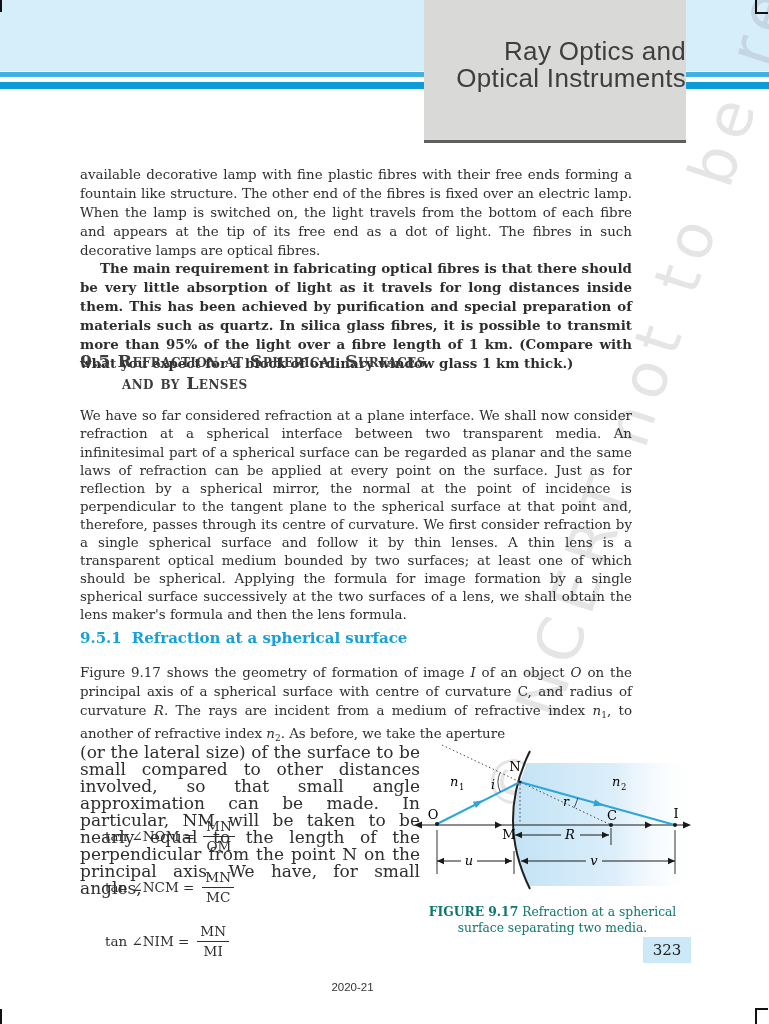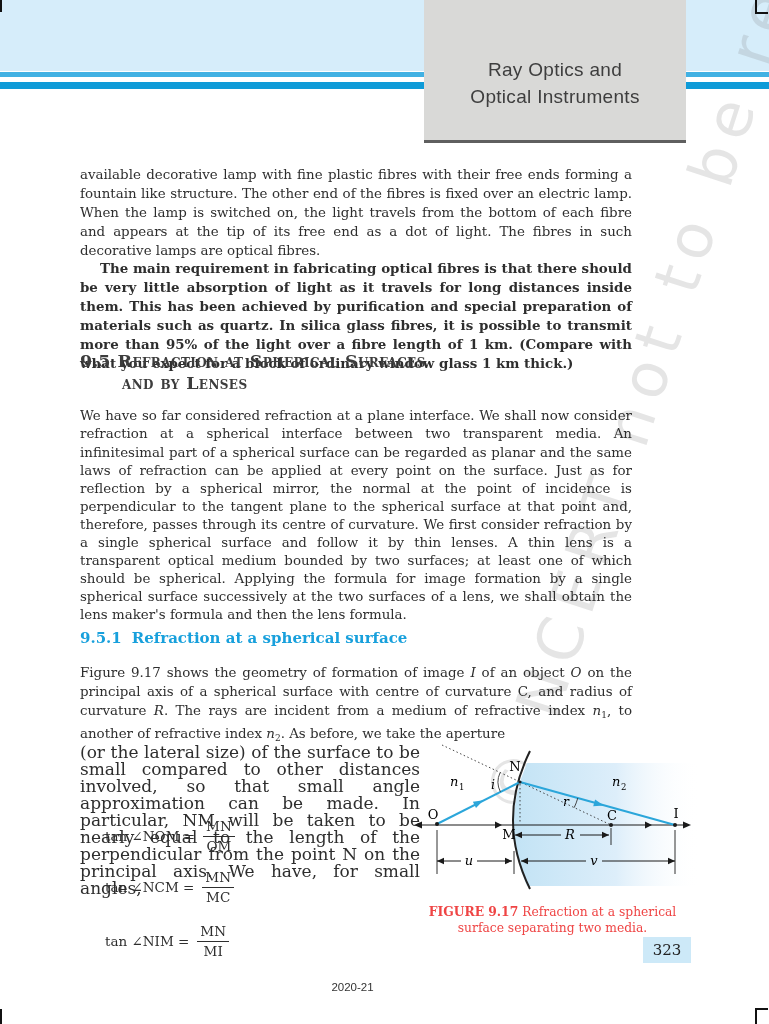--- a/index.html
+++ b/index.html
@@ -4,22 +4,22 @@
 <style>
   html,body{margin:0;padding:0;background:#fff;}
   .page{position:relative;width:769px;height:1024px;background:#ffffff;overflow:hidden;
         font-family:"DejaVu Serif",serif;color:#2e2e2e;}
   
   .band{position:absolute;left:0;top:0;width:769px;height:71px;background:#d6edfa;}
   .stripe1{position:absolute;left:0;top:72px;width:769px;height:5px;background:#41b1e3;}
   .stripe2{position:absolute;left:0;top:82px;width:769px;height:7px;background:#0e9bd8;}
   .graybox{position:absolute;left:424px;top:0;width:262px;height:140px;background:#d9d9d7;
            border-bottom:3px solid #5f5f5f;z-index:3;}
-  .graybox .ttl{margin-top:56px;text-align:center;font-family:"Liberation Sans",sans-serif;
-           font-size:19px;line-height:27px;color:#3e3e3e;letter-spacing:.3px;}
+  .graybox .ttl{margin-top:38px;text-align:right;font-family:"Liberation Sans",sans-serif;
+           font-size:26px;line-height:27px;color:#3e3e3e;letter-spacing:.3px;}
   
   .mark{position:absolute;z-index:4;}
   .m-tl{left:0;top:0;width:2px;height:12px;background:#111;}
   .m-tr{right:1px;top:0;width:11px;height:12px;border-left:2px solid #111;border-bottom:2px solid #111;}
   .m-bl{left:0;bottom:0;width:2px;height:15px;background:#111;}
   .m-br{right:1px;bottom:0;width:11px;height:14px;border-left:2px solid #111;border-top:2px solid #111;}
   
   .wm{position:absolute;z-index:0;color:rgba(125,125,125,.20);font-size:62px;
       letter-spacing:10px;white-space:nowrap;transform-origin:0 0;transform:rotate(-72deg);
       font-family:"DejaVu Sans",sans-serif;}
@@ -42,21 +42,21 @@
   .h951 .hnum{margin-right:10px;}
   
   .eq{position:absolute;left:105px;display:flex;align-items:center;font-size:13.5px;color:#2e2e2e;z-index:1;}
   .eq .lhs{margin-right:8px;}
   .frac{display:inline-block;text-align:center;line-height:1.25;}
   .frac .num{display:block;border-bottom:1.2px solid #2e2e2e;padding:0 3px 1px 3px;}
   .frac .den{display:block;padding-top:1px;}
   
   .fig{position:absolute;left:410px;top:718px;width:359px;z-index:2;}
   .figcap{position:absolute;left:410px;top:904px;width:285px;text-align:center;font-size:12.3px;
-          line-height:16px;color:#ef4444;z-index:2;}
+          line-height:16px;color:#0f766e;z-index:2;}
   .captag{font-weight:bold;margin-right:4px;}
   
   .badge{position:absolute;left:643px;top:937px;width:48px;height:26px;background:#cde9f8;
          text-align:center;font-size:15px;line-height:26px;color:#222;z-index:2;}
   .year{position:absolute;left:0;top:981px;width:705px;text-align:center;z-index:1;
         font-family:"Liberation Sans",sans-serif;font-size:11.5px;color:#333;}
   svg text{font-family:"DejaVu Serif",serif;}
 </style>
 </head>
 <body>

